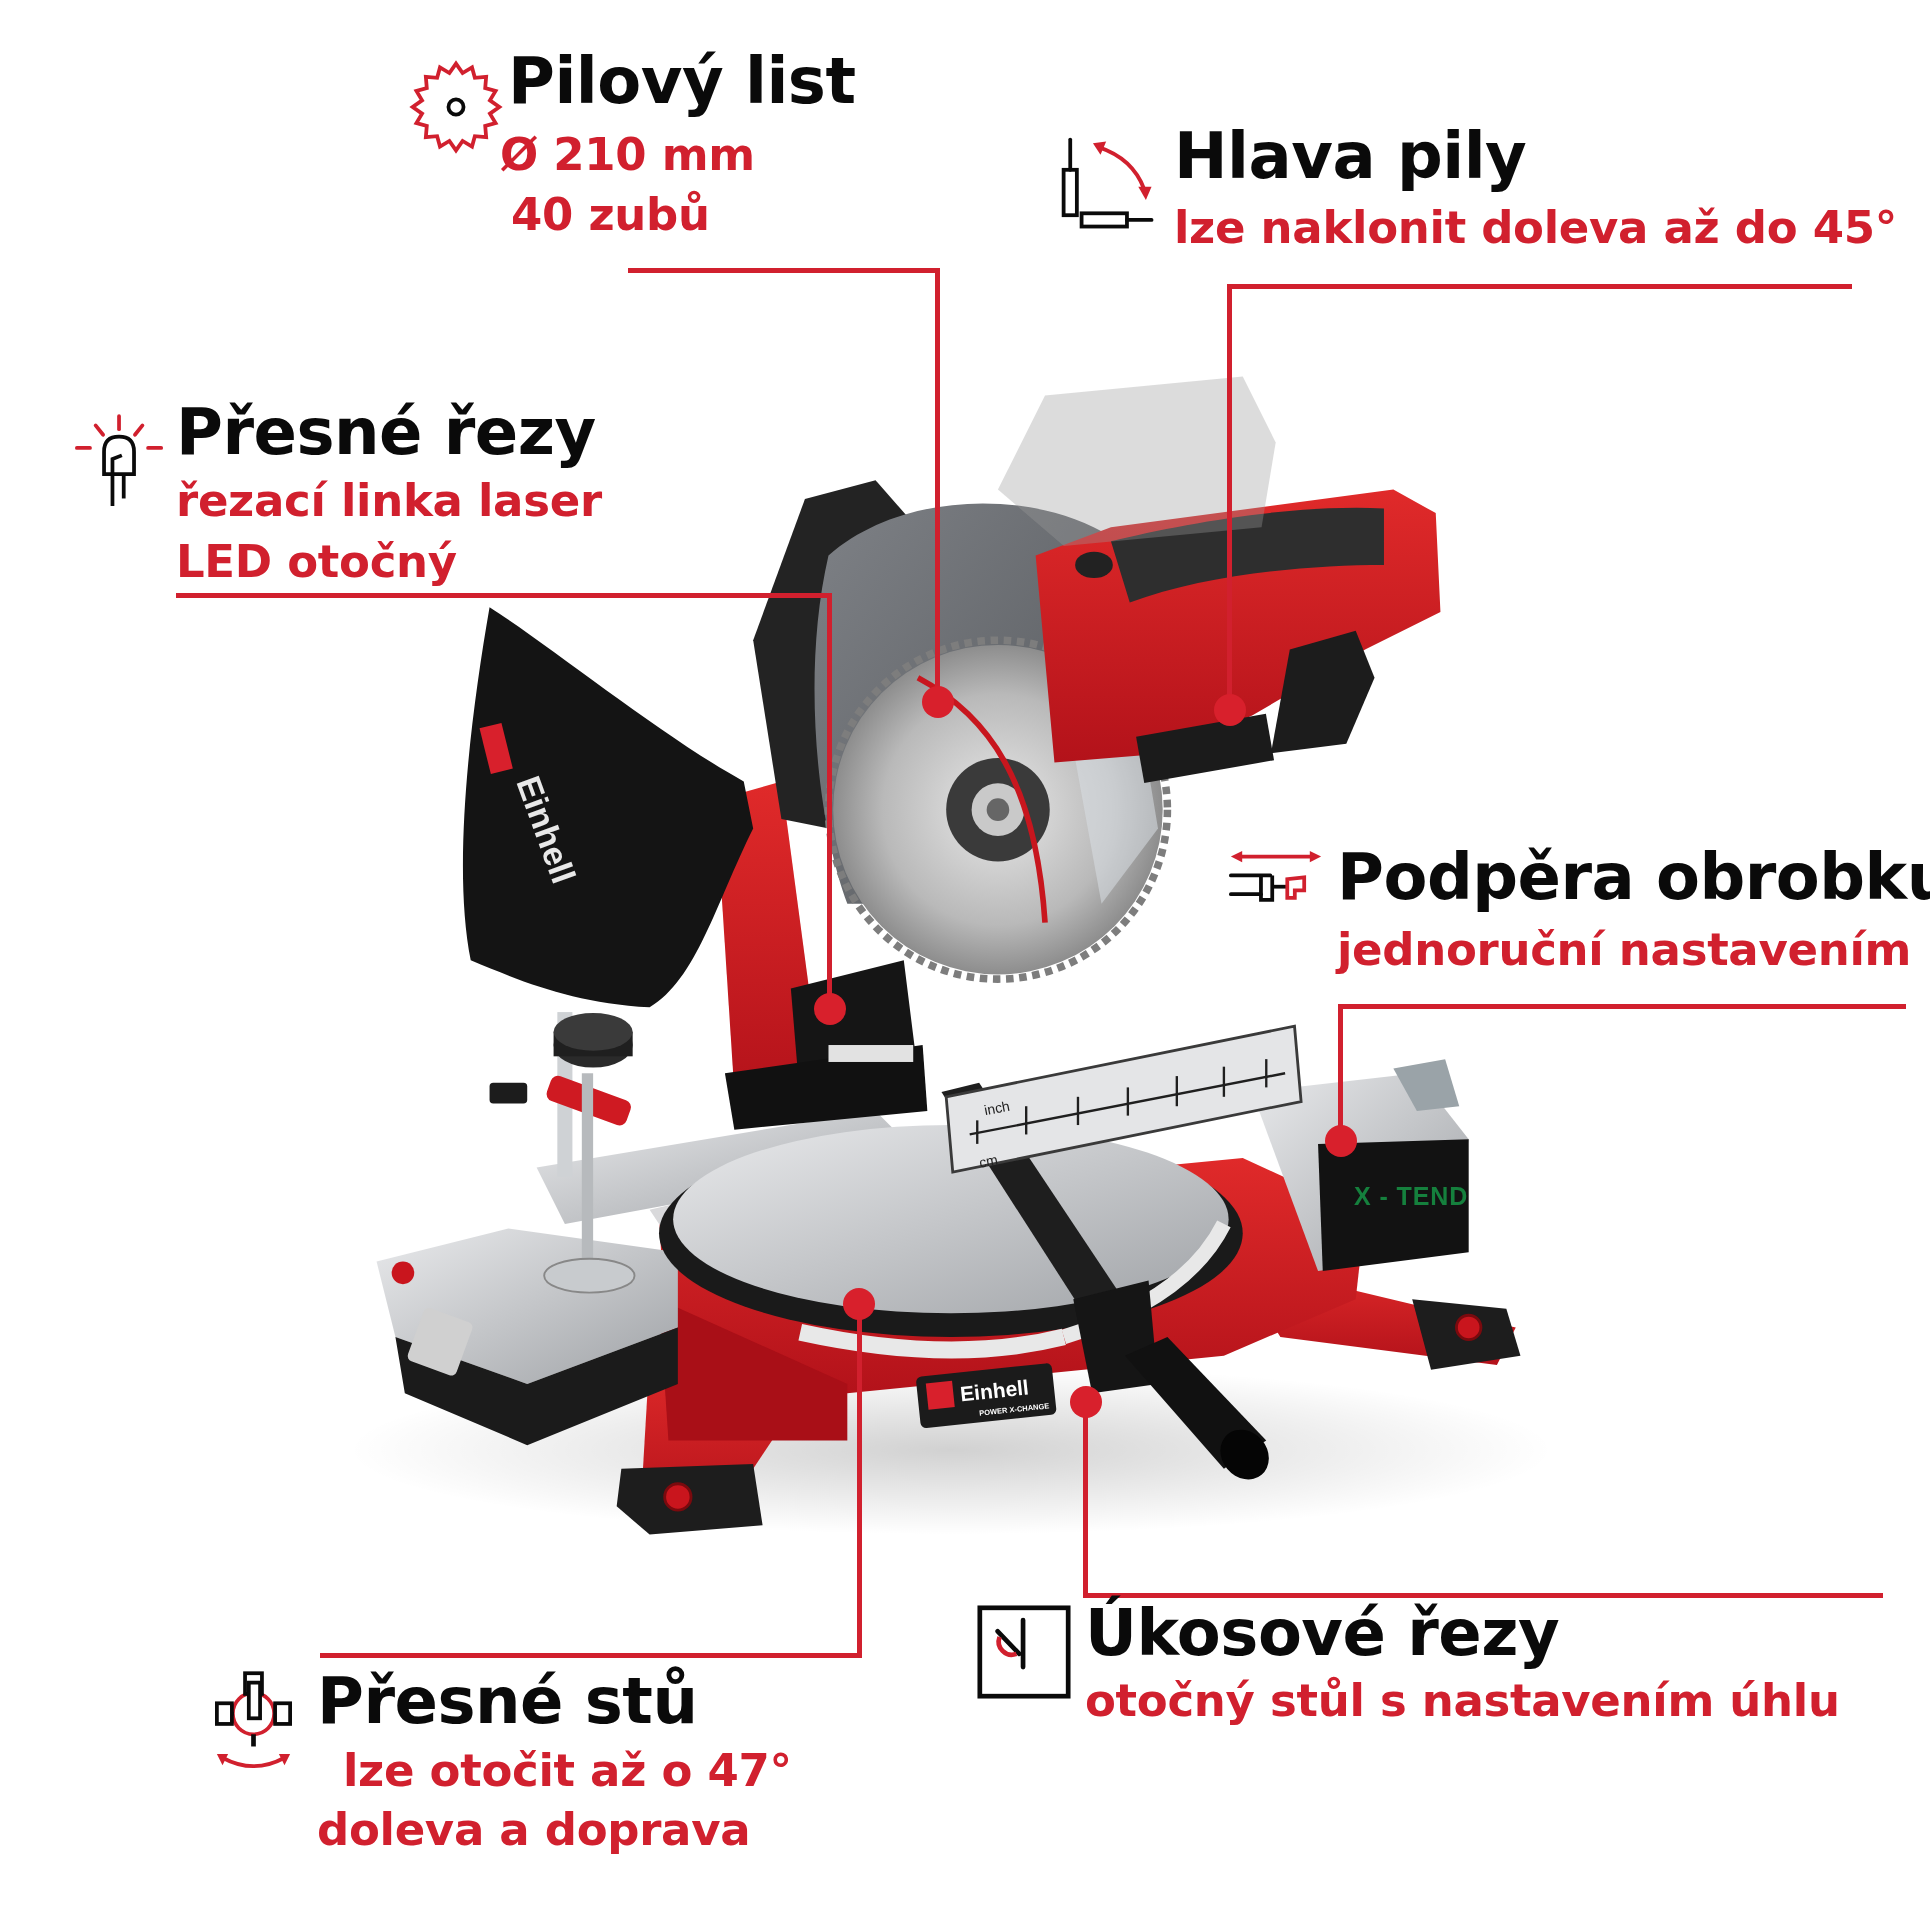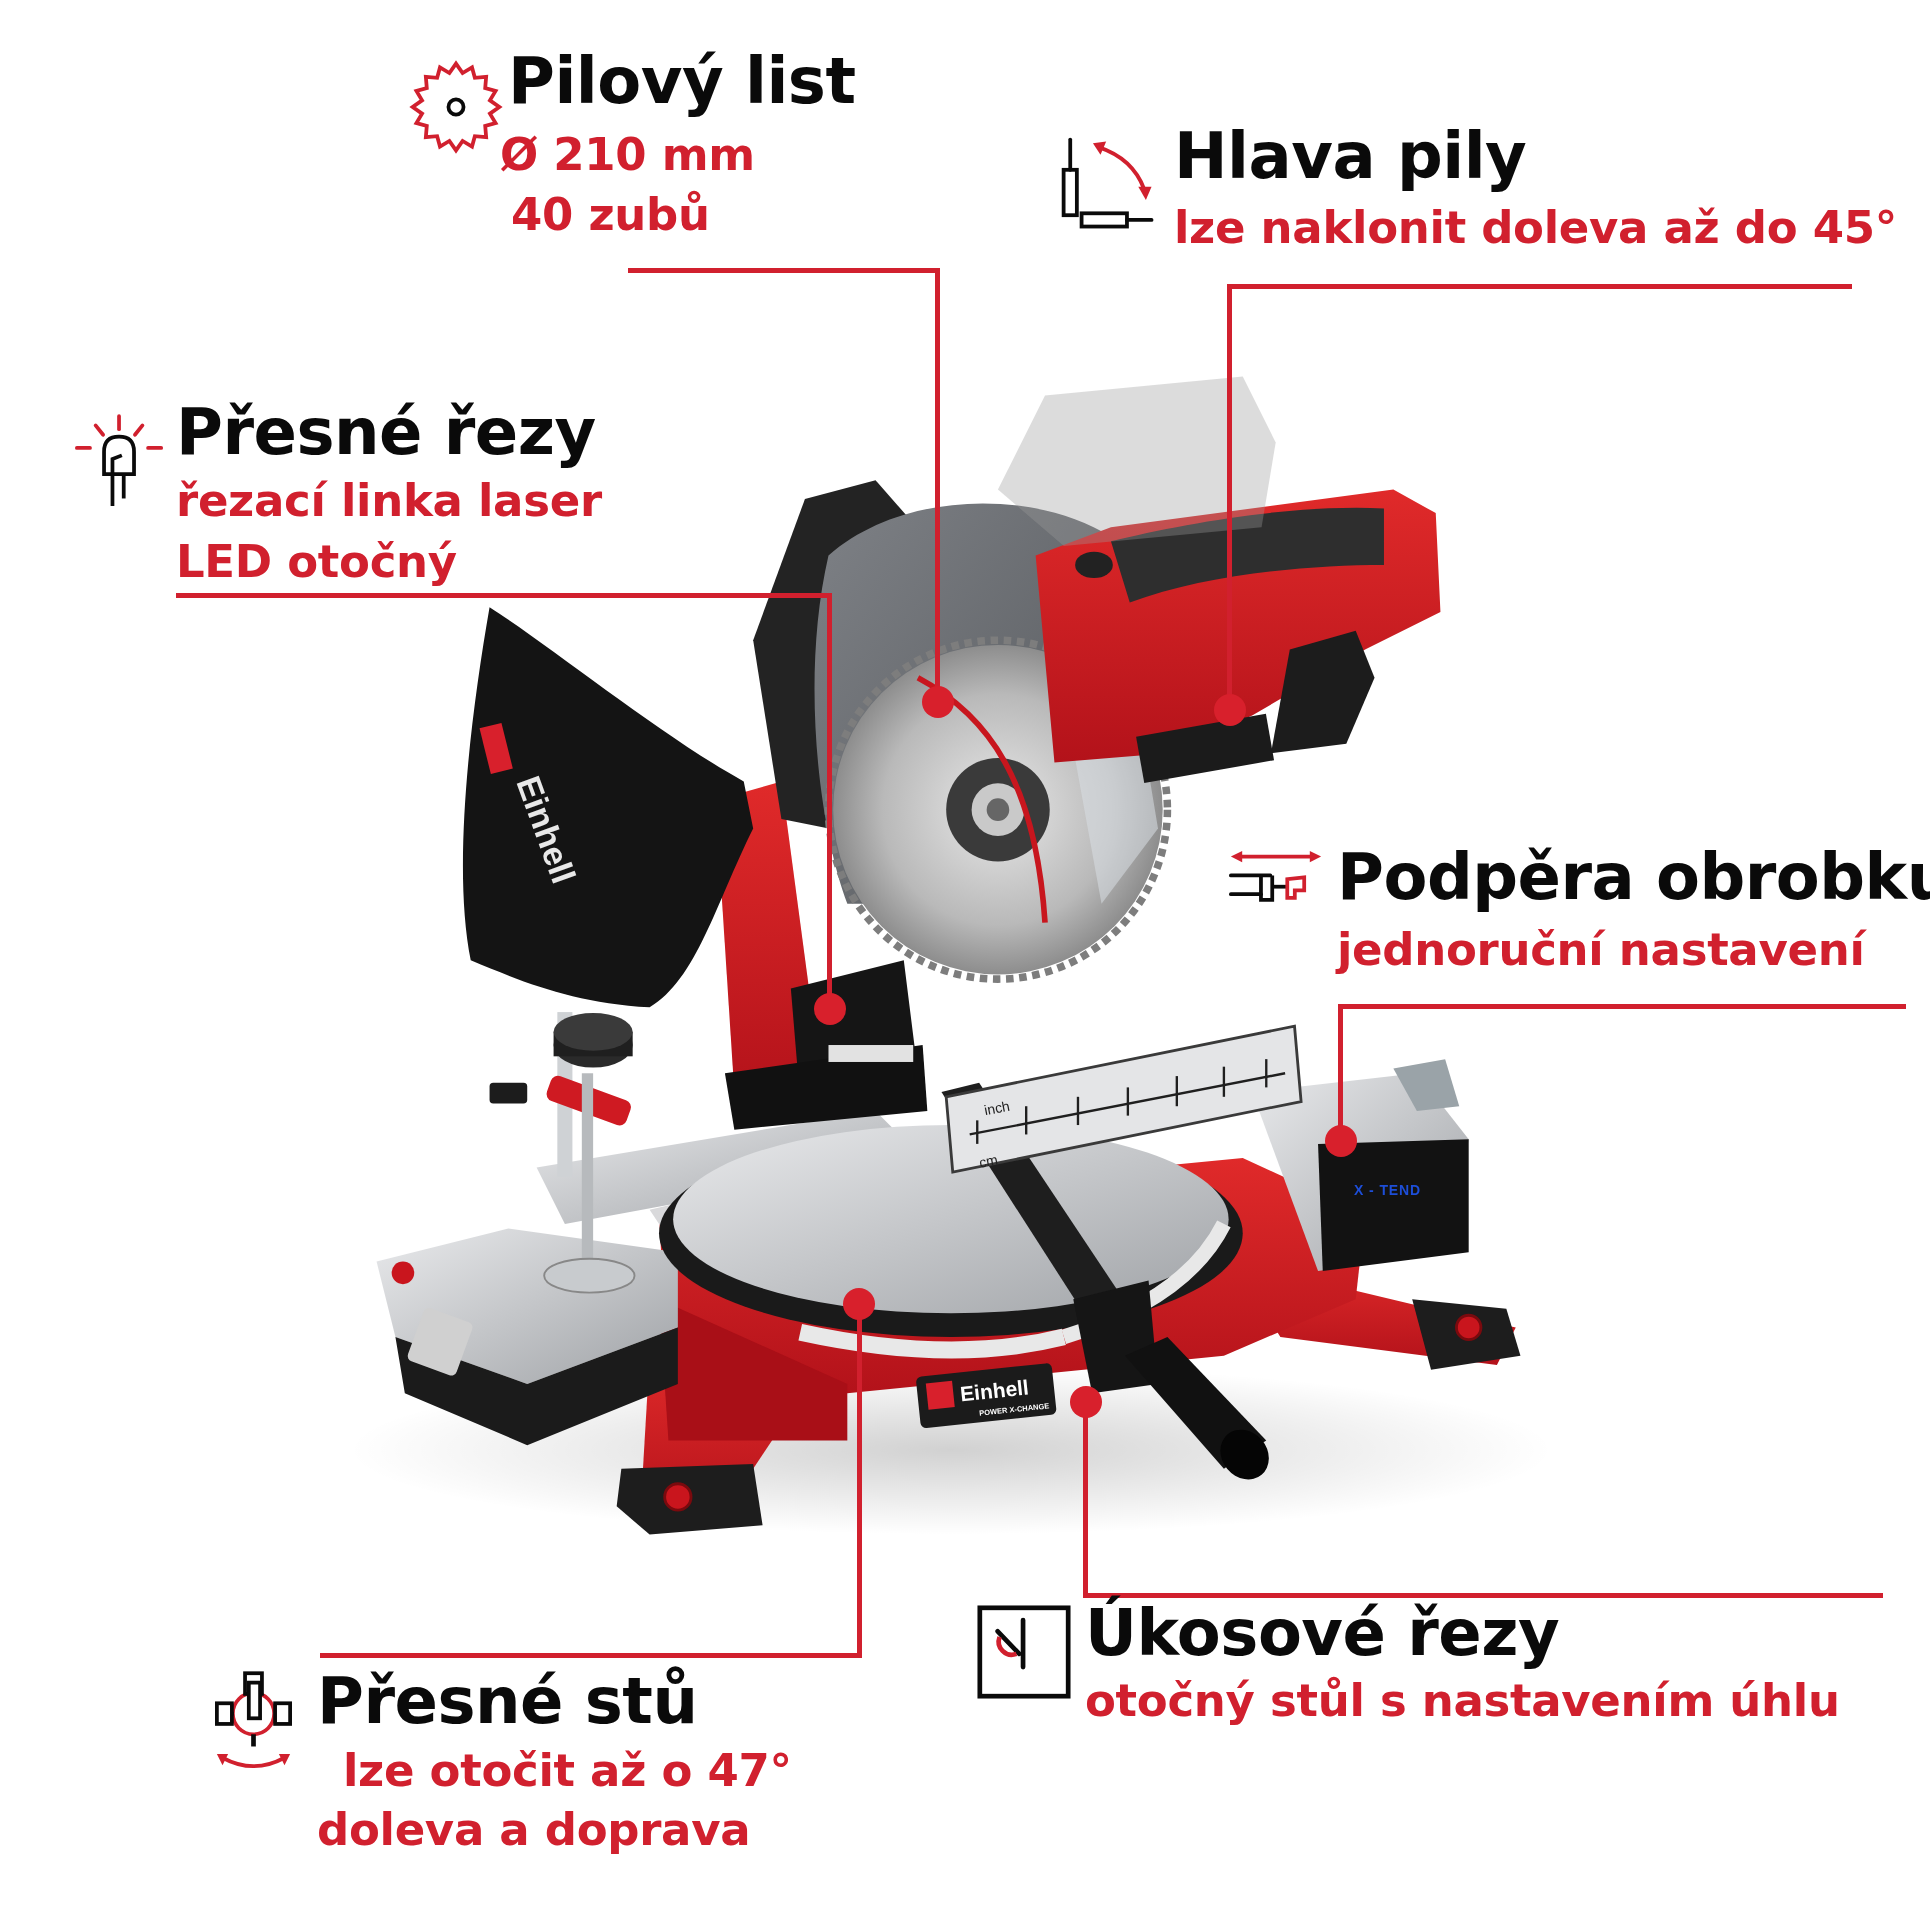--- a/index.html
+++ b/index.html
@@ -7,21 +7,21 @@
          font-family: "DejaVu Sans", "Liberation Sans", sans-serif; }
   .title { position: absolute; color: #0a0a0a; font-weight: bold; font-size: 64px;
            line-height: 1; white-space: nowrap; letter-spacing: -0.5px; }
   .sub { position: absolute; color: #d1202e; font-weight: bold; font-size: 45px;
          line-height: 1; white-space: nowrap; letter-spacing: -0.3px; }
   .hline { position: absolute; height: 4.7px; background: #d1202e; }
   .vline { position: absolute; width: 4.7px; background: #d1202e; }
   .dot { position: absolute; width: 32px; height: 32px; border-radius: 50%; background: #d8202c; }
   .icon { position: absolute; }
   .product { position: absolute; left: 0; top: 0; width: 1930px; height: 1930px; }
-  .xtend { position: absolute; color: #1d4ed8; font-weight: bold; font-size: 14px;
+  .xtend { position: absolute; color: #15803d; font-weight: bold; font-size: 25px;
            font-family: "Liberation Sans", sans-serif; letter-spacing: 0.9px; text-align: right; }
   .brand { position: absolute; color: #ffffff; font-weight: bold; font-family: "Liberation Sans", sans-serif; }
   .ruler-num { position: absolute; font-size: 14px; color: #222; font-family: "Liberation Sans", sans-serif; }
 </style>
 </head>
 <body>
 
 <svg class="product" viewBox="0 0 2050 2050" xmlns="http://www.w3.org/2000/svg">
   <defs>
     <linearGradient id="metal" x1="0" y1="0" x2="1" y2="1">
@@ -222,21 +222,21 @@
     <line x1="8" y1="8" x2="92" y2="8" stroke="#d1202e" stroke-width="4"></line>
     <polygon points="2,8 14,2 14,14" fill="#d1202e"></polygon>
     <polygon points="98,8 86,2 86,14" fill="#d1202e"></polygon>
     <line x1="2" y1="28" x2="44" y2="28" stroke="#0a0a0a" stroke-width="4" stroke-linecap="round"></line>
     <line x1="2" y1="48" x2="34" y2="48" stroke="#0a0a0a" stroke-width="4" stroke-linecap="round"></line>
     <path d="M 34 28 L 34 54 L 46 54 L 46 28" fill="none" stroke="#0a0a0a" stroke-width="4"></path>
     <line x1="46" y1="40" x2="62" y2="40" stroke="#0a0a0a" stroke-width="4"></line>
     <path d="M 62 32 L 62 52 L 70 52 L 70 44 L 80 44 L 80 30 Z" fill="none" stroke="#d1202e" stroke-width="4"></path>
   </svg>
   <div class="title" style="left:1337px; top:845px;">Podpěra obrobku</div>
-  <div class="sub" style="left:1337px; top:927px;">jednoruční nastavení</div>
+  <div class="sub" style="left:1337px; top:927px;">jednoruční nastavením</div>
 </section>
 
 <section>
   <svg class="icon" style="left:215px; top:1671px;" width="77" height="104" viewBox="0 0 82 110">
     <circle cx="41" cy="45" r="22" fill="none" stroke="#d1202e" stroke-width="4"></circle>
     <rect x="32" y="2" width="18" height="22" fill="none" stroke="#0a0a0a" stroke-width="4"></rect>
     <rect x="36" y="12" width="12" height="38" fill="#fff" stroke="#0a0a0a" stroke-width="4"></rect>
     <rect x="2" y="34" width="16" height="22" fill="none" stroke="#0a0a0a" stroke-width="4"></rect>
     <rect x="64" y="34" width="16" height="22" fill="none" stroke="#0a0a0a" stroke-width="4"></rect>
     <line x1="18" y1="45" x2="20" y2="45" stroke="#0a0a0a" stroke-width="4"></line>

